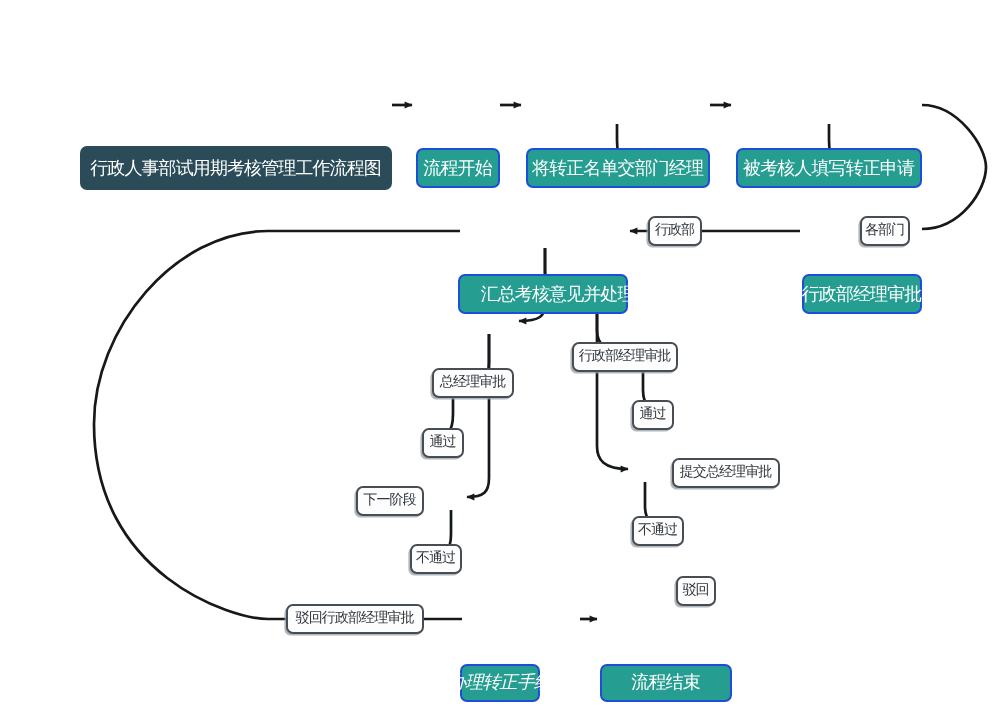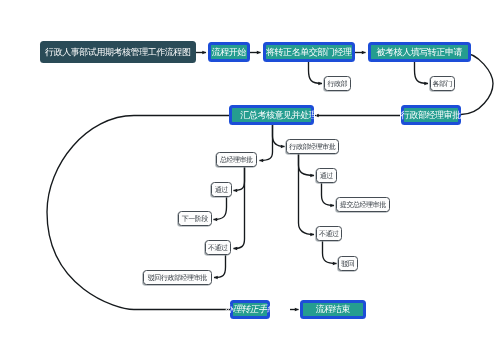--- a/index.html
+++ b/index.html
@@ -2,25 +2,25 @@
 <html><head>
 <meta charset="utf-8">
 <title>flowchart</title>
 <style>
   html,body{margin:0;padding:0;}
   body{width:500px;height:360px;background:#ffffff;overflow:hidden;
        font-family:"Liberation Sans",sans-serif;}
   #stage{position:relative;width:500px;height:360px;background:#ffffff;}
   svg#edges{position:absolute;left:0;top:0;width:500px;height:360px;overflow:visible;}
   .node{position:absolute;box-sizing:border-box;display:flex;align-items:center;
-        justify-content:center;white-space:nowrap;line-height:1;}
+        justify-content:center;white-space:nowrap;line-height:1;margin-top:32px;}
   .node.title{background:#2a4b57;color:#ffffff;border-radius:3.5px;font-size:9px;
               letter-spacing:-0.45px;text-indent:-0.45px;}
   .node.main{background:#259d90;color:#ffffff;border-radius:3.5px;font-size:9px;
-             letter-spacing:-0.45px;text-indent:-0.45px;border:3px solid #1d4ed8;}
+             letter-spacing:-0.45px;text-indent:-0.45px;border:1px solid #1d4ed8;}
   .node.sub{background:#fdfdfd;color:#2f363d;border-radius:3.5px;font-size:7px;
             letter-spacing:-0.45px;text-indent:-0.45px;border:1px solid #464d54;
             box-shadow:-1px 1px 0 -0.2px rgba(150,157,163,0.75);}
 </style>
 </head>
 <body>
 
 <div id="stage">
 
   <svg id="edges" viewBox="0 0 500 360" width="500" height="360">
@@ -50,21 +50,21 @@
         <path d="M230,115.5 L134,115.5 C87.3,115.5 47,164.5 47,212 C47,287.3 115.6,309.5 134,309.5 L231,309.5"></path>
         <path d="M290,309.5 L298.5,309.5" marker-end="url(#arrowhead)"></path>
       </g>
   </svg>
 
   <div id="node-layer">
       <div class="node title" style="left: 40px; top: 41px; width: 156px; height: 22px;">行政人事部试用期考核管理工作流程图</div>
       <div class="node main" style="left: 208px; top: 42px; width: 42px; height: 20px;">流程开始</div>
       <div class="node main" style="left: 263px; top: 42px; width: 92px; height: 20px; text-align: center;">将转正名单交部门经理</div>
       <div class="node sub" style="left: 324px; top: 76px; width: 27px; height: 15px;">行政部</div>
-      <div class="node main" style="left: 368px; top: 42px; width: 103px; height: 20px;">被考核人填写转正申请</div>
+      <div class="node main" style="left: 368px; top: 42px; width: 93px; height: 20px;">被考核人填写转正申请</div>
       <div class="node sub" style="left: 430px; top: 76px; width: 25px; height: 15px;">各部门</div>
       <div class="node main" style="left: 401px; top: 105px; width: 60px; height: 20px;">行政部经理审批</div>
       <div class="node main" style="left: 229px; top: 105px; width: 85px; height: 20px; padding-left: 15px;">汇总考核意见并处理</div>
       <div class="node sub" style="left: 286px; top: 139px; width: 53px; height: 15px;">行政部经理审批</div>
       <div class="node sub" style="left: 316px; top: 168px; width: 21px; height: 15px;">通过</div>
       <div class="node sub" style="left: 336px; top: 197px; width: 54px; height: 15px;">提交总经理审批</div>
       <div class="node sub" style="left: 316px; top: 226px; width: 26px; height: 15px;">不通过</div>
       <div class="node sub" style="left: 338px; top: 256px; width: 20px; height: 15px;">驳回</div>
       <div class="node sub" style="left: 216px; top: 152px; width: 41px; height: 15px;">总经理审批</div>
       <div class="node sub" style="left: 211px; top: 182px; width: 21px; height: 15px;">通过</div>

